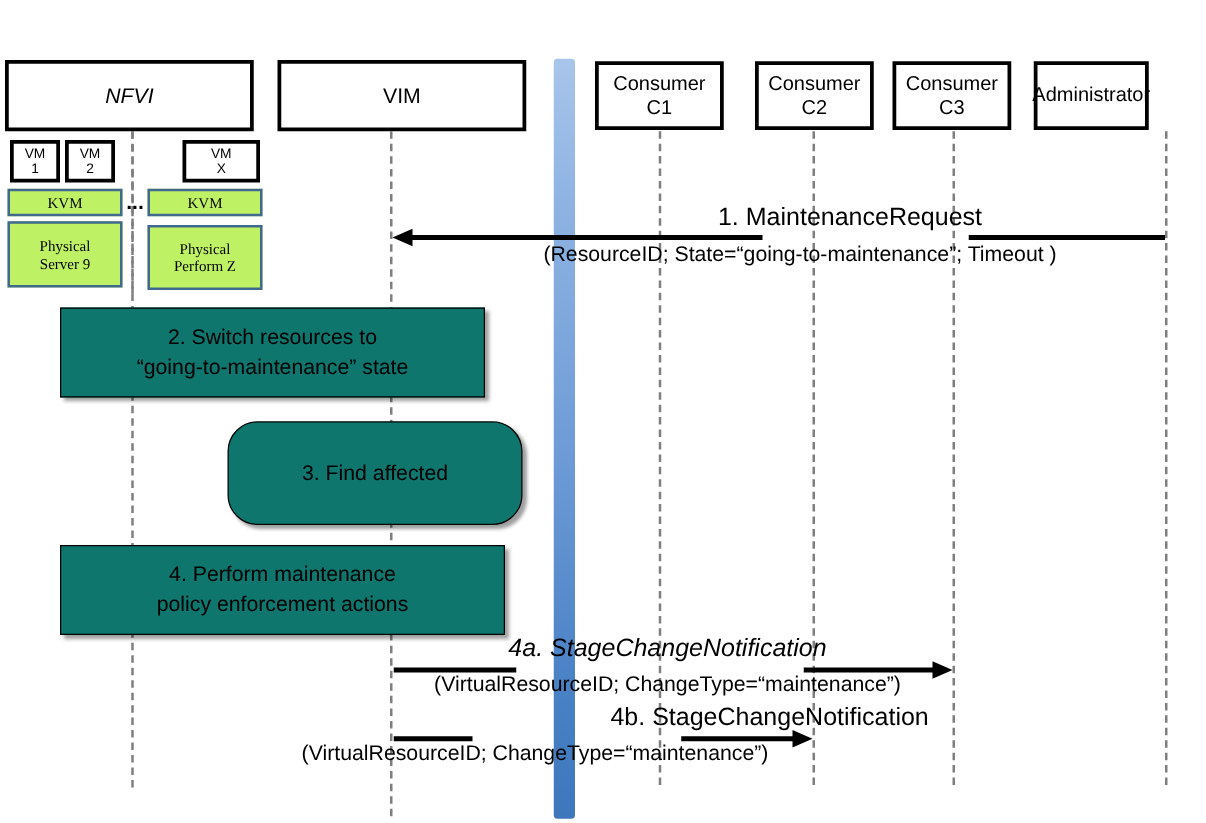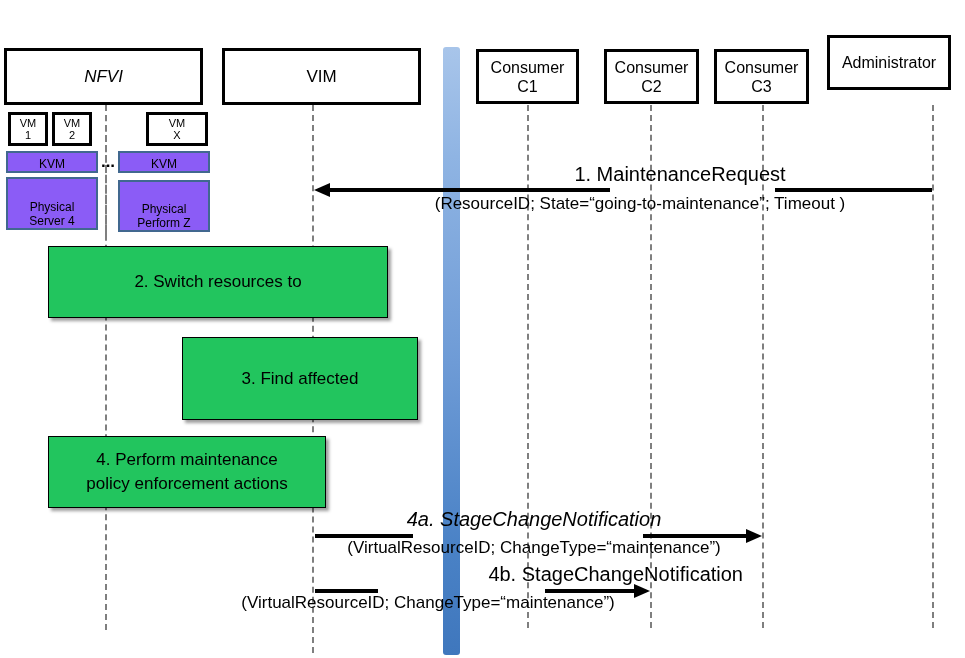--- a/index.html
+++ b/index.html
@@ -22,21 +22,21 @@
     border:3px solid #000000;
     display:flex;align-items:center;justify-content:center;text-align:center;
     font-size:16px;line-height:19px;
   }
   .actor.wide{font-size:17px;}
   #actor-nfvi{left:4px;  top:48px; width:199px;height:57px;font-style:italic;}
   #actor-vim {left:222px;top:48px; width:199px;height:57px;}
   #actor-c1  {left:476px;top:49px; width:103px;height:55px;}
   #actor-c2  {left:604px;top:49px; width:95px; height:55px;}
   #actor-c3  {left:714px;top:49px; width:95px; height:55px;}
-  #actor-adm {left:827px;top:35px; width:124px;height:55px;}
+  #actor-adm {left:827px;top:49px; width:92px;height:55px;}
 
   
   .lifeline{
     position:absolute;width:0;border-left:2px dashed #7f7f7f;
   }
 
   
   .nb-bar{
     position:absolute;left:443px;top:47px;width:17px;height:608px;
     border-radius:3px;
@@ -47,45 +47,45 @@
   .vmbox{
     position:absolute;box-sizing:border-box;background:#fff;border:3px solid #000;
     display:flex;align-items:center;justify-content:center;text-align:center;
     font-size:11px;line-height:12px;
   }
   #vm1{left:8px; top:112px;width:40px;height:34px;}
   #vm2{left:52px;top:112px;width:40px;height:34px;}
   #vmx{left:146px;top:112px;width:62px;height:34px;}
 
   .bluebox{
-    position:absolute;box-sizing:border-box;background:#8b5cf6;border:2px solid #41688f;
-    display:flex;align-items:flex-end;justify-content:center;text-align:center;
-    font-size:12px;line-height:14px;
+    position:absolute;box-sizing:border-box;background:#bef264;border:2px solid #41688f;
+    display:flex;align-items:center;justify-content:center;text-align:center;
+    font-size:12px;line-height:14px;font-family:Liberation Serif, serif;
   }
   #kvm1{left:6px;  top:151px;width:92px;height:22px;}
   #kvm2{left:118px;top:151px;width:92px;height:22px;}
   #ps1 {left:6px;  top:177px;width:92px;height:53px;}
   #psz {left:118px;top:180px;width:92px;height:52px;}
 
   .ellipsis{
     position:absolute;left:99px;top:152px;width:18px;height:20px;
     font-size:17px;line-height:20px;font-weight:bold;color:#000;text-align:center;
   }
 
   
   .step{
-    position:absolute;box-sizing:border-box;background:#22c55e;
+    position:absolute;box-sizing:border-box;background:#0f766e;
     border:1.5px solid #000000;
     box-shadow:3px 3px 3px rgba(0,0,0,.38);
     display:flex;align-items:center;justify-content:center;text-align:center;
     font-size:17px;line-height:24px;padding:2px 16px;
   }
   #step2{left:48px; top:246px;width:340px;height:72px;}
-  #step3{left:182px;top:337px;width:236px;height:83px;}
-  #step4{left:48px; top:436px;width:278px;height:72px;}
+  #step3{left:182px;top:337px;width:236px;height:83px;border-radius:24px;}
+  #step4{left:48px; top:436px;width:356px;height:72px;}
 
   
   .msgline{position:absolute;height:0;border-top:4px solid #000;}
   .arrowhead{position:absolute;width:0;height:0;}
   .arrowhead.left{
     border-top:7px solid transparent;border-bottom:7px solid transparent;
     border-right:16px solid #000;
   }
   .arrowhead.right{
     border-top:7px solid transparent;border-bottom:7px solid transparent;
@@ -175,21 +175,21 @@
     <span>KVM</span>
   </div>
 
   <div class="bluebox" id="kvm2">
     <span>KVM</span>
   </div>
 
   <div class="bluebox" id="ps1">
     <div>
       <div>Physical</div>
-      <div>Server 4</div>
+      <div>Server 9</div>
     </div>
   </div>
 
   <div class="bluebox" id="psz">
     <div>
       <div>Physical</div>
       <div>Perform Z</div>
     </div>
   </div>
 
@@ -197,20 +197,21 @@
 
   <div class="msgline" style="left:322px;top:188px;width:288px;"></div>
   <div class="msgline" style="left:775px;top:188px;width:157px;"></div>
   <div class="arrowhead left" style="left:314px;top:183px;"></div>
   <div class="msgtext" style="left:430px;top:163px;width:500px;">1.   MaintenanceRequest</div>
   <div class="msgtext l2" style="left:330px;top:193px;width:620px;">(ResourceID; State=“going-to-maintenance”; Timeout )</div>
 
   <div class="step" id="step2">
     <div>
       <div>2. Switch resources to</div>
+      <div>“going-to-maintenance” state</div>
     </div>
   </div>
 
   <div class="step" id="step3">
     <div>
       <div>3. Find affected</div>
     </div>
   </div>
 
   <div class="step" id="step4">

